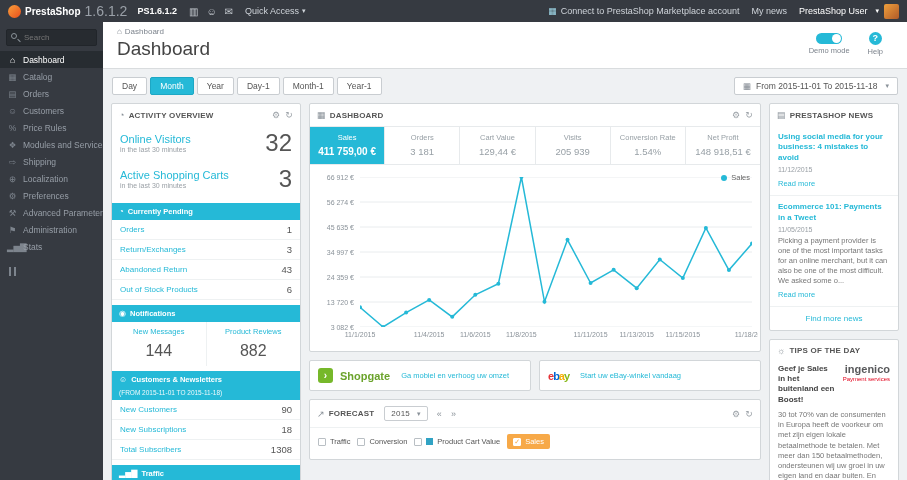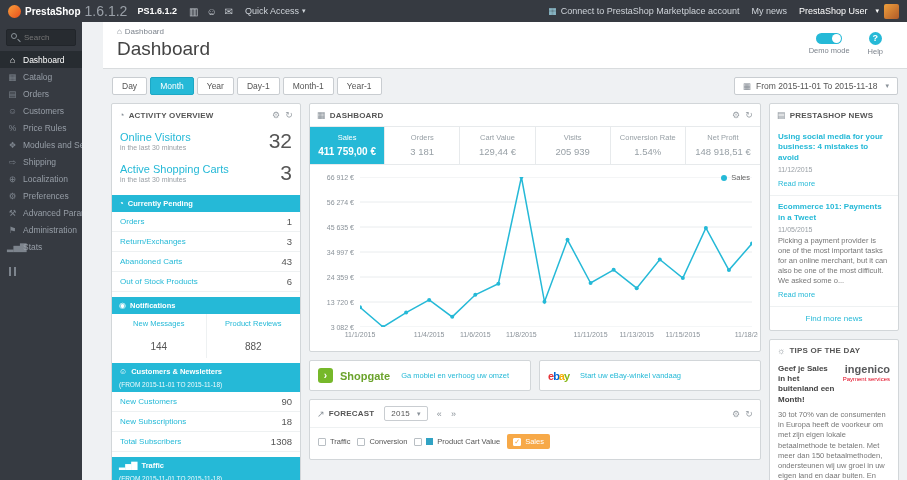--- a/index.html
+++ b/index.html
@@ -18,21 +18,21 @@
   .quick-access{margin-left:8px;color:#cfd4da;cursor:pointer;display:flex;align-items:center;}
   .caret{font-size:7px;margin-left:3px;}
   .caret.dark{color:#8a9299;}
   .tb-right{margin-left:auto;display:flex;align-items:center;gap:12px;}
   .tb-link{color:#cfd4da;cursor:pointer;display:flex;align-items:center;gap:4px;}
   .tb-ic-sm{font-size:9px;color:#9fd8e8;}
   .tb-user{display:flex;align-items:center;gap:5px;color:#fff;cursor:pointer;}
   .avatar{width:15px;height:15px;border-radius:2px;background:linear-gradient(135deg,#f0a03c,#b05a28);}
 
   
-  .sidebar{position:absolute;top:22px;left:0;bottom:0;width:82px;background:#363a41;}
+  .sidebar{position:absolute;top:22px;left:0;bottom:0;width:103px;background:#363a41;}
   .search-box{margin:7px 6px 5px;position:relative;}
   .search-box input{width:100%;height:17px;background:#272b30;border:1px solid #21252a;border-radius:2px;color:#bbb;font-size:8px;padding:0 4px 0 17px;outline:none;font-family:inherit;}
   .mag{position:absolute;left:5px;top:4px;width:6px;height:6px;border:1px solid #8a9299;border-radius:50%;}
   .mag::after{content:"";position:absolute;left:5px;top:6px;width:4px;height:1px;background:#8a9299;transform:rotate(45deg);}
   .side-item{display:flex;align-items:center;gap:5px;height:17px;padding:0 7px;color:#979ea7;font-size:8.5px;cursor:pointer;white-space:nowrap;overflow:hidden;}
   .side-item .si-icon{width:11px;text-align:center;font-size:8.5px;color:#7d848d;flex:none;}
   .side-item.active{background:#272c31;color:#fff;}
   .side-item.active .si-icon{color:#fff;}
   .collapse{margin:12px 9px;cursor:pointer;}
   .pause{display:inline-block;width:7px;height:9px;border-left:2px solid #7d848d;border-right:2px solid #7d848d;}
@@ -63,32 +63,32 @@
   .col-right{width:130px;flex:none;}
   .panel-head{display:flex;align-items:center;gap:4px;padding:6px 7px;font-size:8px;font-weight:bold;color:#555;letter-spacing:.2px;}
   .ph-icon{color:#8a9299;font-weight:normal;font-size:9px;}
   .tools{margin-left:auto;display:flex;gap:5px;color:#9aa0a6;font-size:9px;font-weight:normal;}
   .tools span{cursor:pointer;}
 
   
   .act-big{display:flex;align-items:center;padding:3px 8px 5px;}
   .ab-label{color:#25b9d7;font-size:11px;cursor:pointer;display:block;}
   .ab-sub{font-size:7px;color:#9aa0a6;margin-top:1px;}
-  .ab-num{margin-left:auto;font-size:21px;color:#555;}
+  .ab-num{margin-left:auto;font-size:24px;color:#555;}
   .sec-head{background:#25b9d7;color:#fff;font-size:7.5px;font-weight:bold;padding:4px 7px;display:flex;align-items:center;gap:4px;margin-top:5px;flex-wrap:wrap;}
   .sec-ic{font-size:8px;font-weight:normal;}
   .sec-range{flex-basis:100%;font-weight:normal;font-size:6.5px;opacity:.92;margin-top:1px;}
   .srow{display:flex;align-items:center;justify-content:space-between;padding:4px 8px;border-bottom:1px solid #eef1f2;font-size:8px;}
   .srow .sl{color:#25b9d7;cursor:pointer;}
   .srow .sv{color:#555;font-size:9.5px;}
   .notif-grid{display:flex;}
   .ncell{flex:1;text-align:center;padding:5px 2px 6px;cursor:pointer;}
   .ncell+.ncell{border-left:1px solid #eef1f2;}
   .ncell .nl{color:#25b9d7;font-size:7.5px;}
-  .ncell .nv{font-size:10px;color:#555;margin-top:13px;}
+  .ncell .nv{font-size:16px;color:#555;margin-top:6px;}
   .traffic-link{padding:5px 8px;font-size:7.5px;color:#25b9d7;cursor:pointer;}
 
   
   .kpi-row{display:flex;border-top:1px solid #e7eaec;border-bottom:1px solid #e7eaec;}
   .kpi{flex:1;min-width:0;text-align:center;padding:6px 2px 7px;border-right:1px solid #e7eaec;cursor:pointer;}
   .kpi:last-child{border-right:none;}
   .kpi .kl{font-size:7.5px;color:#98a0a6;white-space:nowrap;overflow:hidden;}
   .kpi .kv{font-size:9.5px;color:#98a0a6;margin-top:4px;white-space:nowrap;overflow:hidden;}
   .kpi.active{background:#25b9d7;}
   .kpi.active .kl,.kpi.active .kv{color:#fff;}
@@ -304,21 +304,21 @@
         <div id="pending-rows">
             <div class="srow">
               <span class="sl">Orders</span>
               <span class="sv">1</span>
             </div>
             <div class="srow">
               <span class="sl">Return/Exchanges</span>
               <span class="sv">3</span>
             </div>
             <div class="srow">
-              <span class="sl">Abandoned Carts</span>
+              <span class="sl">Abandoned Return</span>
               <span class="sv">43</span>
             </div>
             <div class="srow">
               <span class="sl">Out of Stock Products</span>
               <span class="sv">6</span>
             </div>
           </div>
 
         <div class="sec-head">
           <span class="sec-ic">◉</span>
@@ -516,21 +516,21 @@
           <div class="find-more">Find more news</div>
         </div>
 
         <div class="panel tips">
           <div class="panel-head">
             <span class="ph-icon">☼</span>
             <span>TIPS OF THE DAY</span>
           </div>
           <div class="tips-body">
             <div class="tips-top">
-              <div class="tips-heading">Geef je Sales in het buitenland een Month!</div>
+              <div class="tips-heading">Geef je Sales in het buitenland een Boost!</div>
               <div class="ingenico">
                 <span class="ing-name">ingenico</span>
                 <span class="ing-sub">Payment services</span>
               </div>
             </div>
             <div class="tips-text">30 tot 70% van de consumenten in Europa heeft de voorkeur om met zijn eigen lokale betaalmethode te betalen. Met meer dan 150 betaalmethoden, ondersteunen wij uw groei in uw eigen land en daar buiten. En zelfs beter: u kunt de belangrijkste betaalmethoden activeren met een...</div>
           </div>
         </div>
       </section>
 

